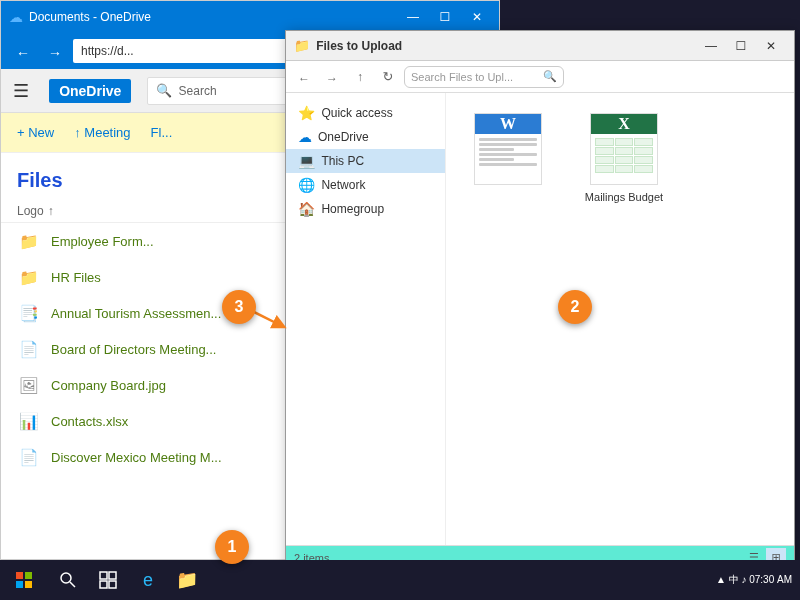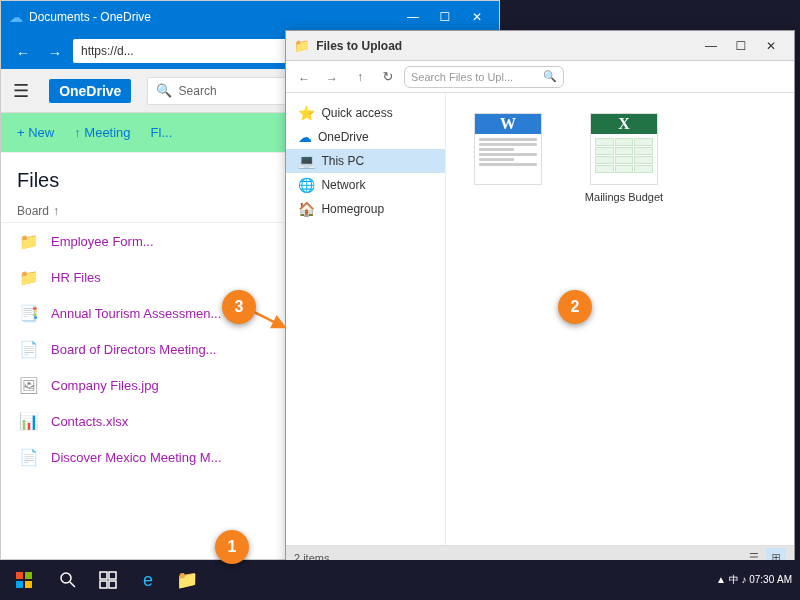--- a/index.html
+++ b/index.html
@@ -25,29 +25,29 @@
     .od-address { flex: 1; height: 24px; background: white; border-radius: 2px; display: flex; align-items: center; padding: 0 8px; font-size: 12px; color: #333; }
 
     
     .od-toolbar { height: 44px; background: #f0f0f0; display: flex; align-items: center; padding: 0 12px; gap: 16px; border-bottom: 1px solid #ddd; }
     .od-toolbar-hamburger { font-size: 18px; color: #333; cursor: pointer; margin-right: 4px; }
     .od-logo { background: #0078d7; color: white; padding: 4px 10px; border-radius: 2px; font-size: 14px; font-weight: 600; }
     .od-search-box { flex: 1; height: 28px; background: white; border: 1px solid #ddd; border-radius: 2px; display: flex; align-items: center; padding: 0 8px; gap: 6px; font-size: 12px; color: #666; }
     .od-search-icon { font-size: 13px; color: #999; }
 
     
-    .od-actions { height: 40px; background: #86efac; display: flex; align-items: center; padding: 0 16px; gap: 20px; border-bottom: 1px solid #eee; }
+    .od-actions { height: 40px; background: #fef9c3; display: flex; align-items: center; padding: 0 16px; gap: 20px; border-bottom: 1px solid #eee; }
     .od-action-btn { display: flex; align-items: center; gap: 4px; font-size: 13px; color: #0078d7; cursor: pointer; }
-    .od-files-header { padding: 16px 16px 8px; font-size: 20px; font-weight: 400; color: #0f172a; }
+    .od-files-header { padding: 16px 16px 8px; font-size: 20px; font-weight: 700; color: #1d4ed8; }
     .od-table-header { display: flex; align-items: center; padding: 4px 16px; border-bottom: 1px solid #eee; font-size: 12px; color: #666; }
     .od-table-header-name { flex: 1; display: flex; align-items: center; gap: 4px; cursor: pointer; }
     .od-file-list { flex: 1; overflow-y: auto; }
     .od-file-row { display: flex; align-items: center; padding: 6px 16px; gap: 10px; cursor: pointer; }
     .od-file-icon { width: 24px; height: 24px; display: flex; align-items: center; justify-content: center; font-size: 16px; flex-shrink: 0; }
-    .od-file-name { font-size: 13px; color: #a21caf; flex: 1; white-space: nowrap; overflow: hidden; text-overflow: ellipsis; }
+    .od-file-name { font-size: 13px; color: #4d7c0f; flex: 1; white-space: nowrap; overflow: hidden; text-overflow: ellipsis; }
 
     
     .explorer-window { position: absolute; top: 30px; left: 285px; width: 510px; height: 540px; background: white; border: 1px solid #999; box-shadow: 2px 2px 12px rgba(0,0,0,0.3); display: flex; flex-direction: column; z-index: 50; }
     .exp-titlebar { height: 30px; background: #f0f0f0; display: flex; align-items: center; padding: 0 8px; font-size: 12px; color: #333; border-bottom: 1px solid #ccc; }
     .exp-titlebar-icon { margin-right: 6px; font-size: 13px; color: #ffc107; }
     .exp-titlebar-title { flex: 1; font-weight: 700; }
     .exp-titlebar-controls { display: flex; }
     .exp-titlebar-btn { width: 30px; height: 30px; display: flex; align-items: center; justify-content: center; font-size: 12px; cursor: pointer; }
 
     
@@ -85,21 +85,21 @@
     .word-icon-line.short { width: 60%; }
 
     
     .excel-icon { width: 68px; height: 72px; background: #fff; border: 1px solid #ddd; position: relative; display: flex; flex-direction: column; overflow: hidden; }
     .excel-icon-header { height: 20px; background: #217346; display: flex; align-items: center; justify-content: center; }
     .excel-icon-x { color: white; font-size: 16px; font-weight: 700; font-family: serif; }
     .excel-icon-grid { padding: 4px; display: grid; grid-template-columns: 1fr 1fr 1fr; gap: 1px; }
     .excel-icon-cell { height: 8px; background: #e8f5e9; border: 1px solid #c8e6c9; }
 
     
-    .exp-statusbar { height: 24px; background: #e5e5e5; border-top: 1px solid #ddd; display: flex; align-items: center; padding: 0 8px; font-size: 11px; color: #555; justify-content: space-between; }
+    .exp-statusbar { height: 24px; background: #5eead4; border-top: 1px solid #ddd; display: flex; align-items: center; padding: 0 8px; font-size: 11px; color: #555; justify-content: space-between; }
     .exp-statusbar-views { display: flex; gap: 2px; }
     .exp-statusbar-view-btn { width: 20px; height: 20px; display: flex; align-items: center; justify-content: center; cursor: pointer; font-size: 11px; }
     .exp-statusbar-view-btn.active { background: #cce4f7; }
 
     
     .annotation { position: absolute; width: 34px; height: 34px; border-radius: 50%; background: #f5821f; color: white; font-size: 16px; font-weight: 700; display: flex; align-items: center; justify-content: center; z-index: 200; box-shadow: 0 2px 6px rgba(0,0,0,0.4); }
 
     
     .arrow-overlay { position: absolute; z-index: 190; pointer-events: none; }
 
@@ -151,21 +151,21 @@
     </div>
     <div class="od-action-btn">
       <span>Fl...</span>
     </div>
   </div>
 
   <div style="flex:1; display:flex; flex-direction:column; overflow:hidden;">
     <div class="od-files-header">Files</div>
     <div class="od-table-header">
       <div class="od-table-header-name">
-        <span>Board</span>
+        <span>Logo</span>
         <span>↑</span>
       </div>
     </div>
     <div class="od-file-list">
 
     <div class="od-file-row">
       <div class="od-file-icon" style="color:#ffc107">📁</div>
       <span class="od-file-name">Employee Form...</span>
     </div>
         <div class="od-file-row">
@@ -175,21 +175,21 @@
         <div class="od-file-row">
       <div class="od-file-icon" style="color:#d04b09">📑</div>
       <span class="od-file-name">Annual Tourism Assessmen...</span>
     </div>
         <div class="od-file-row">
       <div class="od-file-icon" style="color:#2b7cd3">📄</div>
       <span class="od-file-name">Board of Directors Meeting...</span>
     </div>
         <div class="od-file-row">
       <div class="od-file-icon" style="color:#888">🖼</div>
-      <span class="od-file-name">Company Files.jpg</span>
+      <span class="od-file-name">Company Board.jpg</span>
     </div>
         <div class="od-file-row">
       <div class="od-file-icon" style="color:#217346">📊</div>
       <span class="od-file-name">Contacts.xlsx</span>
     </div>
         <div class="od-file-row">
       <div class="od-file-icon" style="color:#2b7cd3">📄</div>
       <span class="od-file-name">Discover Mexico Meeting M...</span>
     </div>
       </div>

